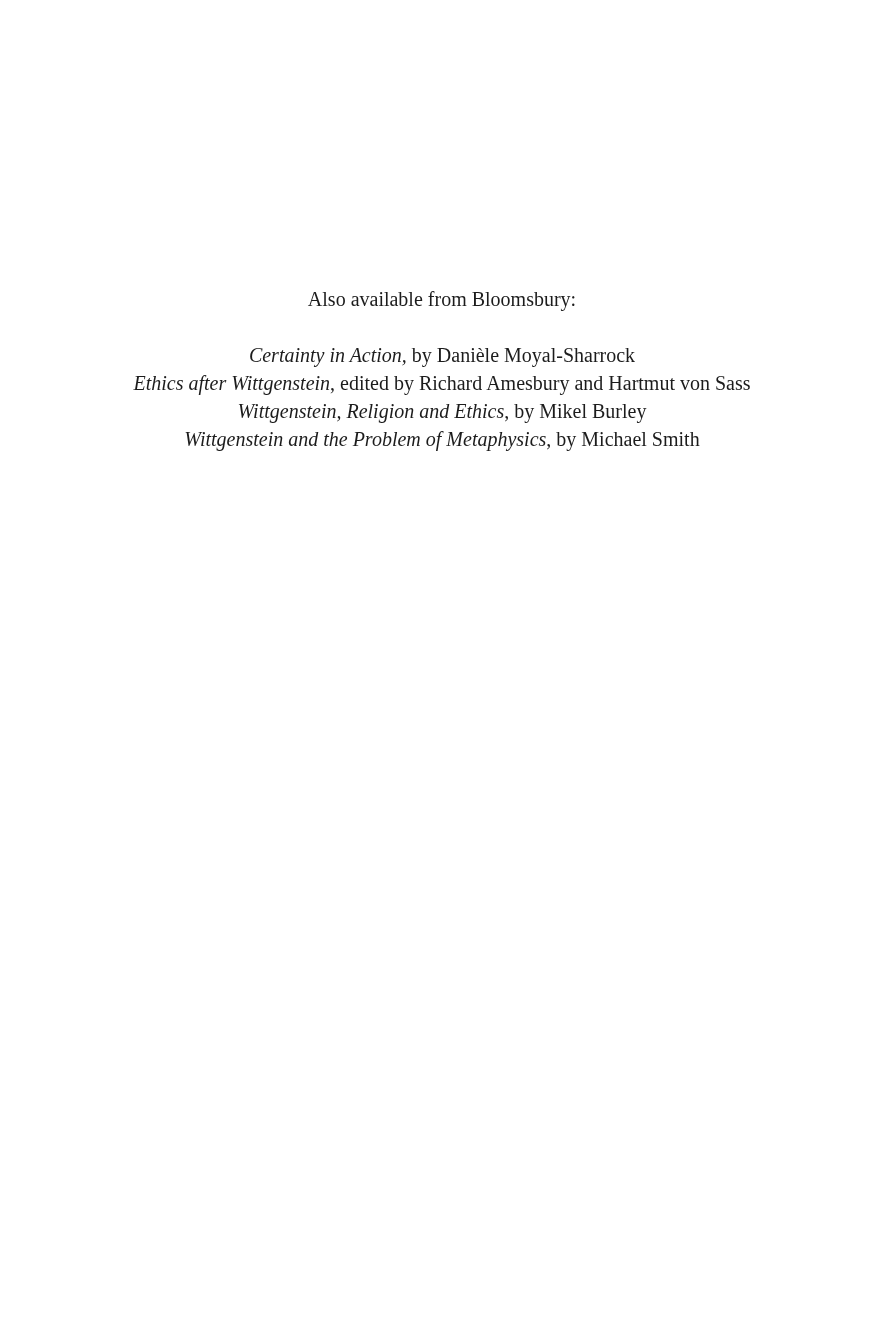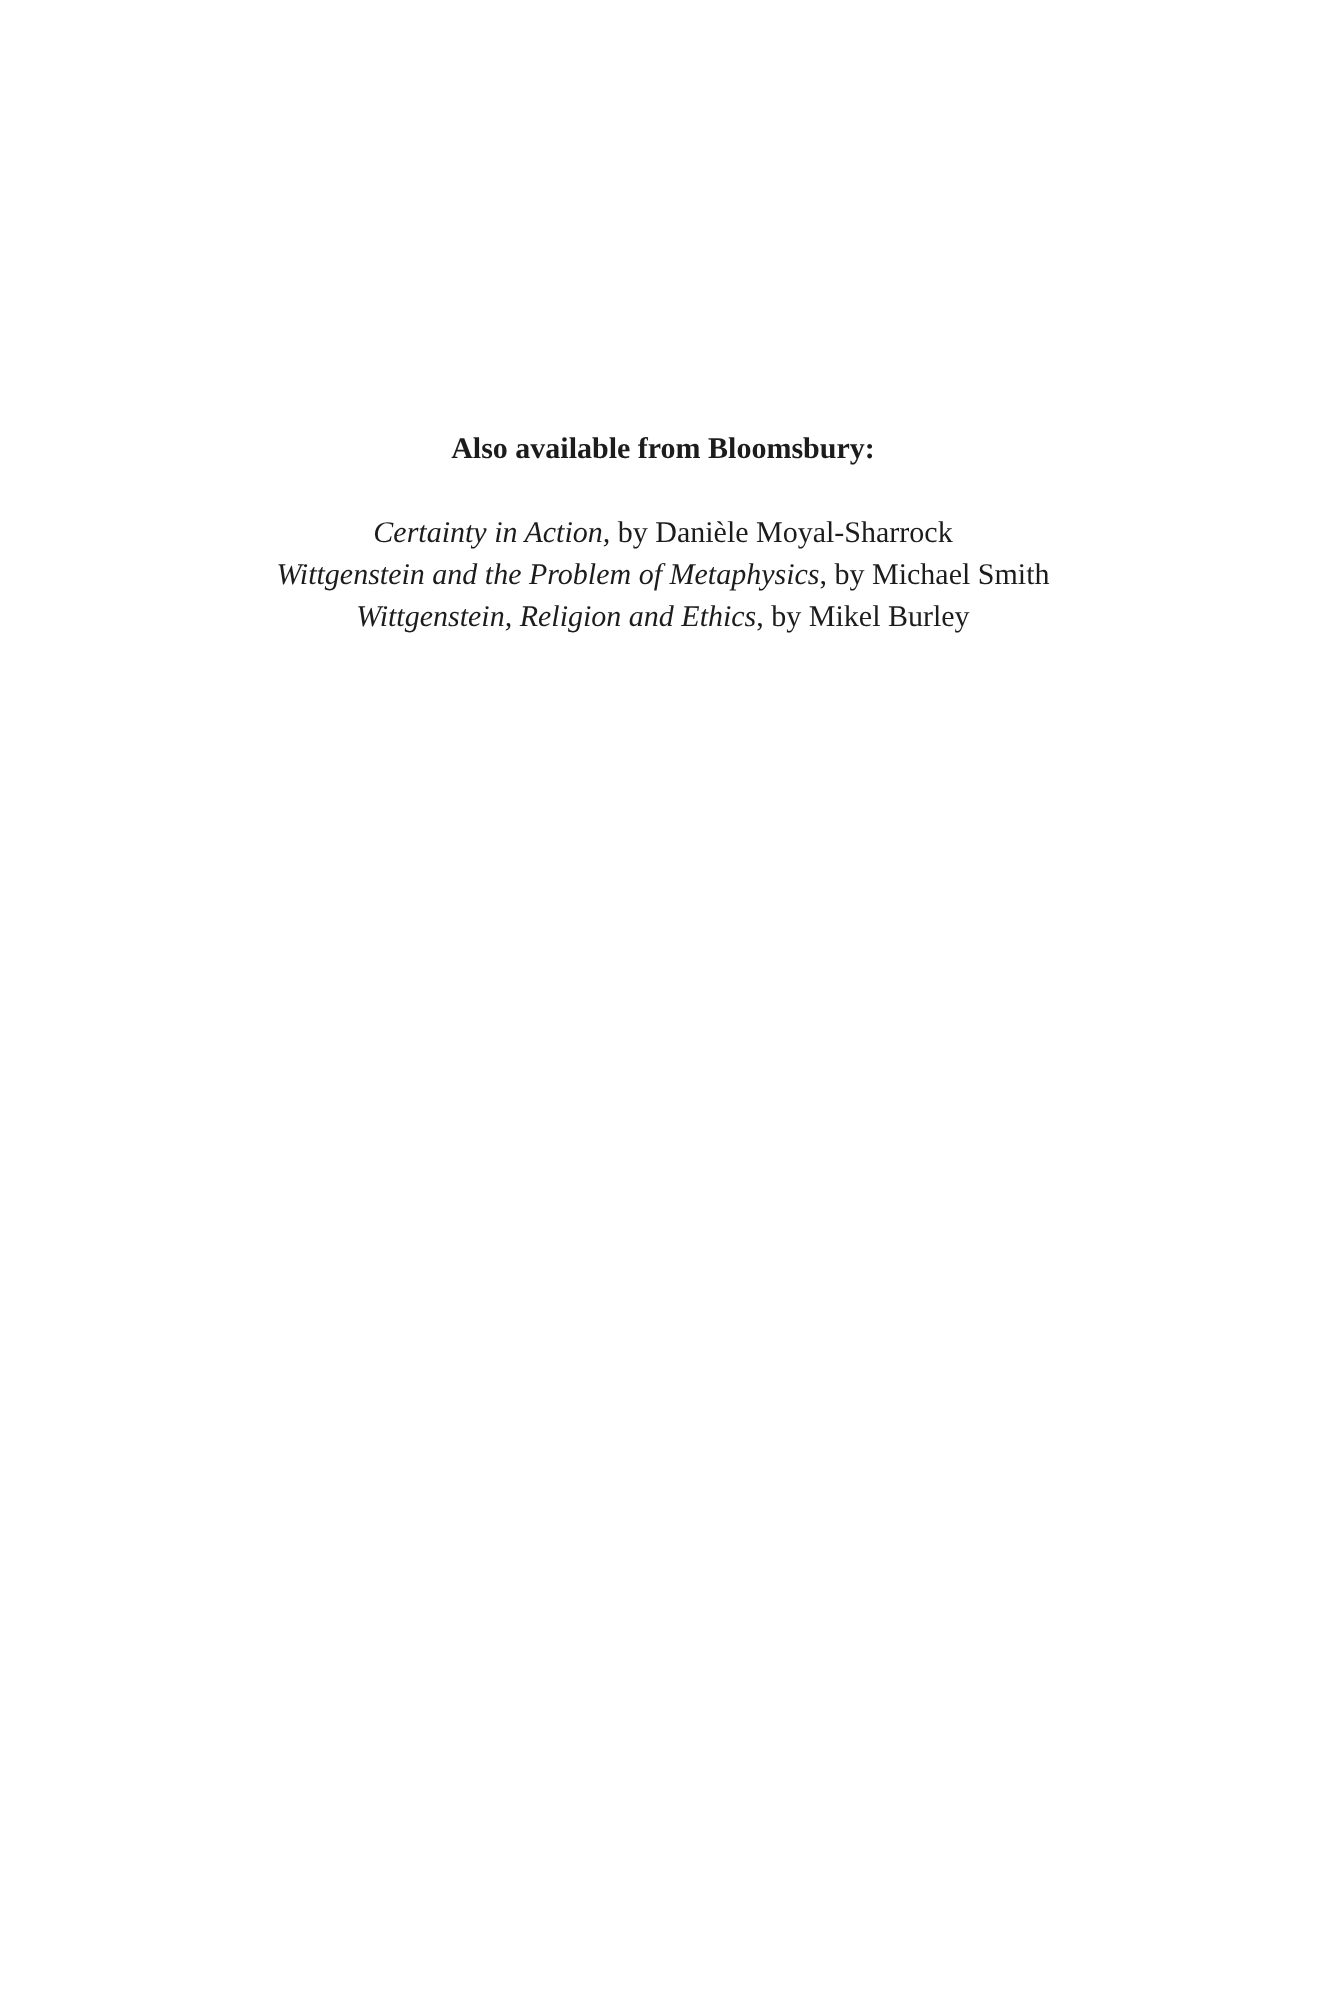--- a/index.html
+++ b/index.html
@@ -18,21 +18,21 @@
     width: 884px;
     height: 1327px;
     box-sizing: border-box;
     padding-top: 285px;
     text-align: center;
   }
   .heading {
     margin: 0 0 28px 0;
     font-size: 20px;
     line-height: 28px;
-    font-weight: bold;
+    font-weight: normal;
   }
   .book-list {
     margin: 12px;
     padding: 0;
   }
   .book-line {
     margin: 0;
     font-size: 20px;
     line-height: 28px;
   }
@@ -44,20 +44,21 @@
 <body>
 
 <div class="page">
 
   <p class="heading">Also available from Bloomsbury:</p>
 
   <div class="book-list">
 
     <p class="book-line"><span class="book-title">Certainty in Action,</span><span> by Danièle Moyal-Sharrock</span></p>
 
+    <p class="book-line"><span class="book-title">Ethics after Wittgenstein</span><span>, edited by Richard Amesbury and Hartmut von Sass</span></p>
+
+    <p class="book-line"><span class="book-title">Wittgenstein, Religion and Ethics</span><span>, by Mikel Burley</span></p>
 
     <p class="book-line"><span class="book-title">Wittgenstein and the Problem of Metaphysics</span><span>, by Michael Smith</span></p>
-
-    <p class="book-line"><span class="book-title">Wittgenstein, Religion and Ethics</span><span>, by Mikel Burley</span></p>
 
   </div>
 
 </div>
 
 </body></html>

